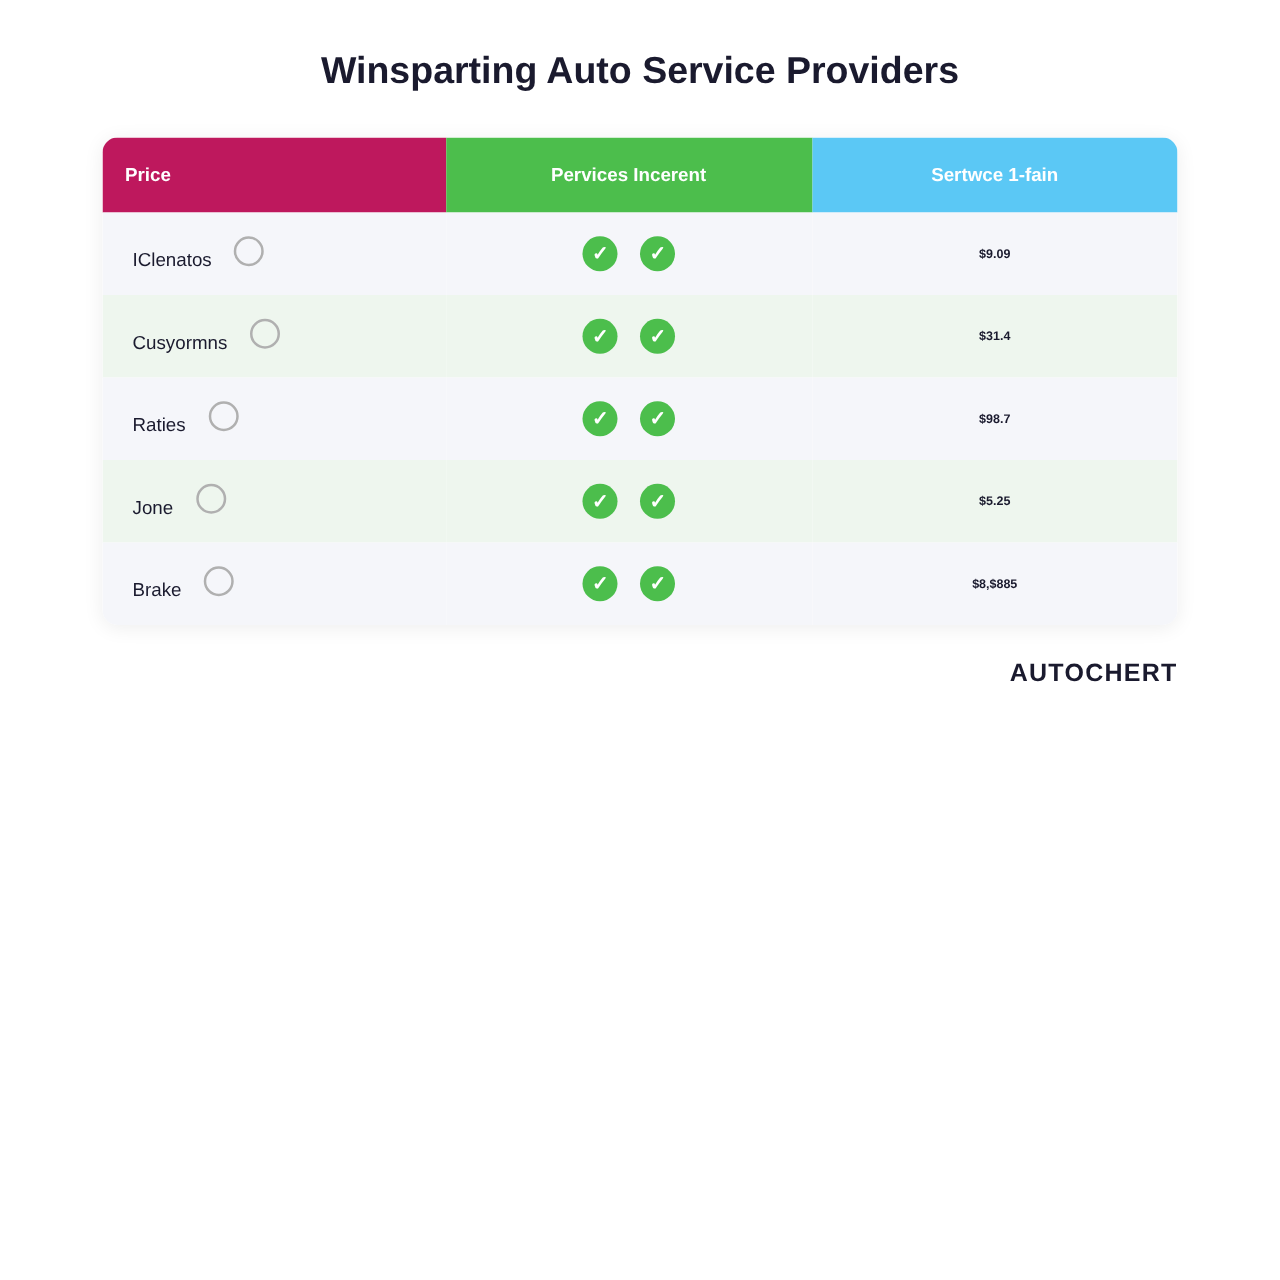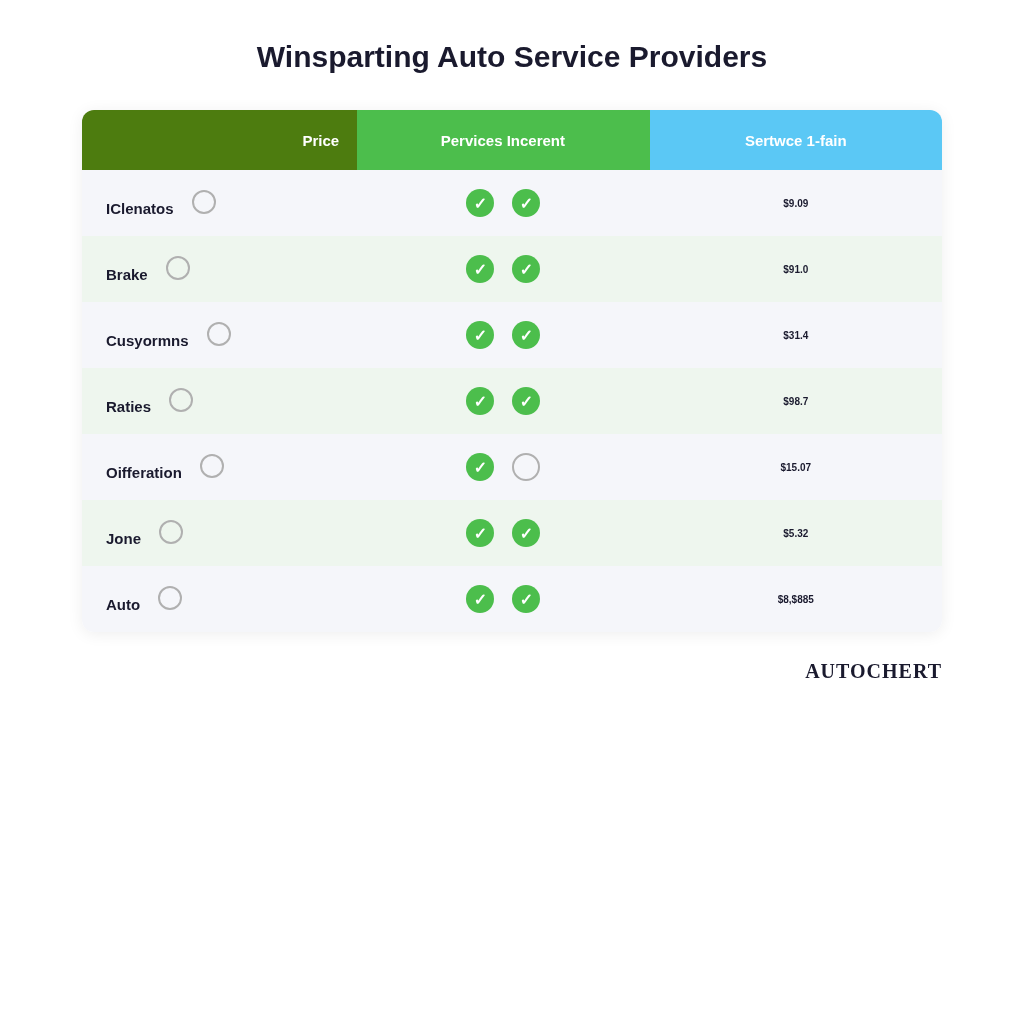--- a/index.html
+++ b/index.html
@@ -43,23 +43,23 @@
       height: 60px;
     }
     thead th {
       font-size: 15px;
       font-weight: 700;
       color: #ffffff;
       padding: 12px 18px;
       text-align: center;
     }
     thead th.col-price {
-      background-color: #4d7c0f;
+      background-color: #be185d;
       width: 32%;
-      text-align: right;
+      text-align: left;
     }
     thead th.col-pervices {
       background-color: #4cbe4c;
       width: 34%;
       text-align: center;
       padding-left: 17px;
     }
     thead th.col-sertwce {
       background-color: #5bc8f5;
       width: 34%;
@@ -73,21 +73,21 @@
     }
     tbody tr:nth-child(even) {
       background-color: #eef6ee;
     }
     tbody td {
       padding: 10px 18px;
       vertical-align: middle;
     }
     td.service-name {
       font-size: 15px;
-      font-weight: 700;
+      font-weight: 400;
       color: #1a1a2e;
       padding-left: 24px;
     }
     td.check-cell {
       text-align: center;
     }
     .circle-empty {
       display: inline-block;
       width: 24px;
       height: 24px;
@@ -123,21 +123,20 @@
       display: flex;
       align-items: center;
       justify-content: center;
       gap: 18px;
     }
     .branding {
       margin-top: 28px;
       text-align: right;
       width: 100%;
       max-width: 860px;
-      font-family: Liberation Serif, serif;
     }
     .branding-text {
       font-size: 20px;
       font-weight: 900;
       color: #1a1a2e;
       letter-spacing: 1px;
     }
   </style>
 </head>
 <body>
@@ -158,71 +157,51 @@
             <td class="service-name"><span>IClenatos</span><span class="circle-empty" style="margin-left: 18px;"></span></td>
             <td class="check-cell">
               <div class="checks-group">
                 <span class="check-green">✓</span>
                 <span class="check-green">✓</span>
               </div>
             </td>
             <td class="price-cell">$9.09</td>
           </tr>
           <tr>
+            <td class="service-name"><span>Cusyormns</span><span class="circle-empty" style="margin-left: 18px;"></span></td>
+            <td class="check-cell">
+              <div class="checks-group">
+                <span class="check-green">✓</span>
+                <span class="check-green">✓</span>
+              </div>
+            </td>
+            <td class="price-cell">$31.4</td>
+          </tr>
+          <tr>
+            <td class="service-name"><span>Raties</span><span class="circle-empty" style="margin-left: 18px;"></span></td>
+            <td class="check-cell">
+              <div class="checks-group">
+                <span class="check-green">✓</span>
+                <span class="check-green">✓</span>
+              </div>
+            </td>
+            <td class="price-cell">$98.7</td>
+          </tr>
+          <tr>
+            <td class="service-name"><span>Jone</span><span class="circle-empty" style="margin-left: 18px;"></span></td>
+            <td class="check-cell">
+              <div class="checks-group">
+                <span class="check-green">✓</span>
+                <span class="check-green">✓</span>
+              </div>
+            </td>
+            <td class="price-cell">$5.25</td>
+          </tr>
+          <tr>
             <td class="service-name"><span>Brake</span><span class="circle-empty" style="margin-left: 18px;"></span></td>
-            <td class="check-cell">
-              <div class="checks-group">
-                <span class="check-green">✓</span>
-                <span class="check-green">✓</span>
-              </div>
-            </td>
-            <td class="price-cell">$91.0</td>
-          </tr>
-          <tr>
-            <td class="service-name"><span>Cusyormns</span><span class="circle-empty" style="margin-left: 18px;"></span></td>
-            <td class="check-cell">
-              <div class="checks-group">
-                <span class="check-green">✓</span>
-                <span class="check-green">✓</span>
-              </div>
-            </td>
-            <td class="price-cell">$31.4</td>
-          </tr>
-          <tr>
-            <td class="service-name"><span>Raties</span><span class="circle-empty" style="margin-left: 18px;"></span></td>
-            <td class="check-cell">
-              <div class="checks-group">
-                <span class="check-green">✓</span>
-                <span class="check-green">✓</span>
-              </div>
-            </td>
-            <td class="price-cell">$98.7</td>
-          </tr>
-          <tr>
-            <td class="service-name"><span>Oifferation</span><span class="circle-empty" style="margin-left: 18px;"></span></td>
-            <td class="check-cell">
-              <div class="checks-group">
-                <span class="check-green">✓</span>
-                <span class="check-empty-circle"></span>
-              </div>
-            </td>
-            <td class="price-cell">$15.07</td>
-          </tr>
-          <tr>
-            <td class="service-name"><span>Jone</span><span class="circle-empty" style="margin-left: 18px;"></span></td>
-            <td class="check-cell">
-              <div class="checks-group">
-                <span class="check-green">✓</span>
-                <span class="check-green">✓</span>
-              </div>
-            </td>
-            <td class="price-cell">$5.32</td>
-          </tr>
-          <tr>
-            <td class="service-name"><span>Auto</span><span class="circle-empty" style="margin-left: 18px;"></span></td>
             <td class="check-cell">
               <div class="checks-group">
                 <span class="check-green">✓</span>
                 <span class="check-green">✓</span>
               </div>
             </td>
             <td class="price-cell">$8,$885</td>
           </tr>
         </tbody>
     </table>

